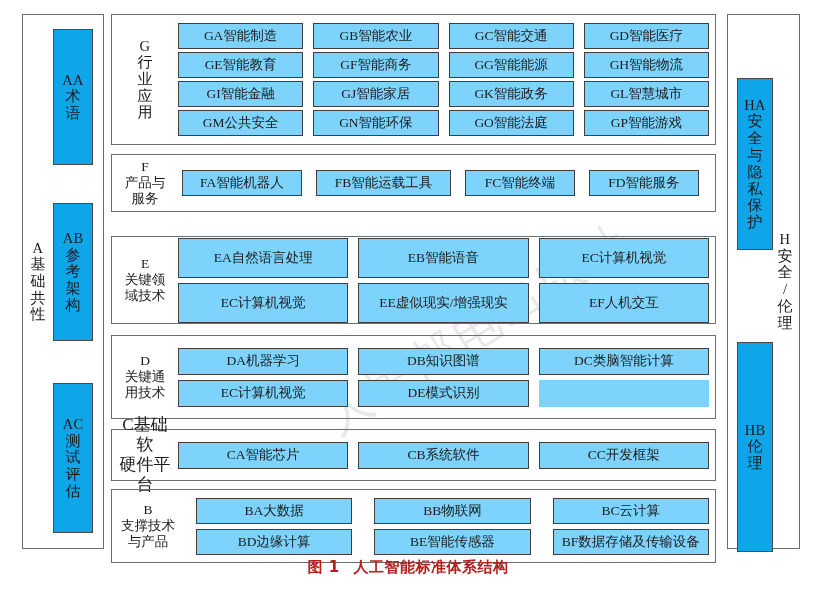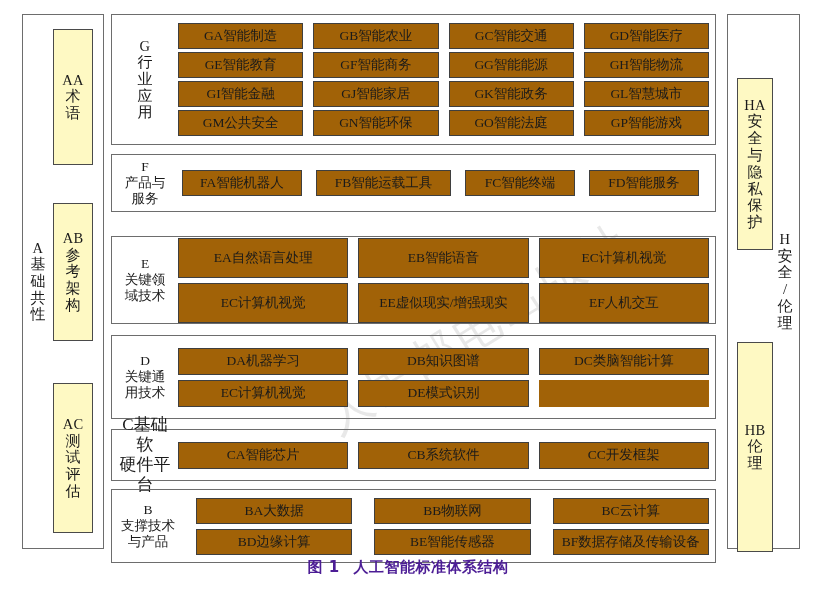--- a/index.html
+++ b/index.html
@@ -51,21 +51,21 @@
   .frame {
     position: absolute;
     border: 1.6px solid #6d6d6d;
     background: transparent;
     box-sizing: border-box;
   }
   .inner-frame {
     position: absolute;
     border: 1.4px solid #4a4a4a;
     box-sizing: border-box;
-    background: #fef9c3;
+    background: #0ea5e9;
   }
 
   
   .vstack {
     display: flex;
     flex-direction: column;
     align-items: center;
     justify-content: center;
     height: 100%;
     line-height: 1.12;
@@ -146,21 +146,21 @@
     box-sizing: border-box;
   }
   .row {
     display: flex;
     flex-direction: row;
     gap: 10px;
   }
   .cell {
     border: 1.4px solid #3f3f3f;
     box-sizing: border-box;
-    background: #a16207;
+    background: #7dd3fc;
     text-align: center;
     font-size: 13.5px;
     line-height: 1;
     padding: 5px 2px;
     white-space: nowrap;
     overflow: hidden;
     display: flex;
     align-items: center;
     justify-content: center;
   }
@@ -200,21 +200,21 @@
   
   #caption {
     position: absolute;
     left: 0; top: 558px;
     width: 816px;
     text-align: center;
     font-family: "DejaVu Sans", "Liberation Sans", sans-serif;
     font-weight: bold;
     font-size: 15px;
     letter-spacing: .5px;
-    color: #4c1d95;
+    color: #b91c1c;
     z-index: 20;
   }
   #caption .cap-num { margin-right: 14px; }
 </style>
 </head>
 <body>
 
 <div id="watermark">
   <div class="wm-text">人民邮电出版社</div>
 </div>

